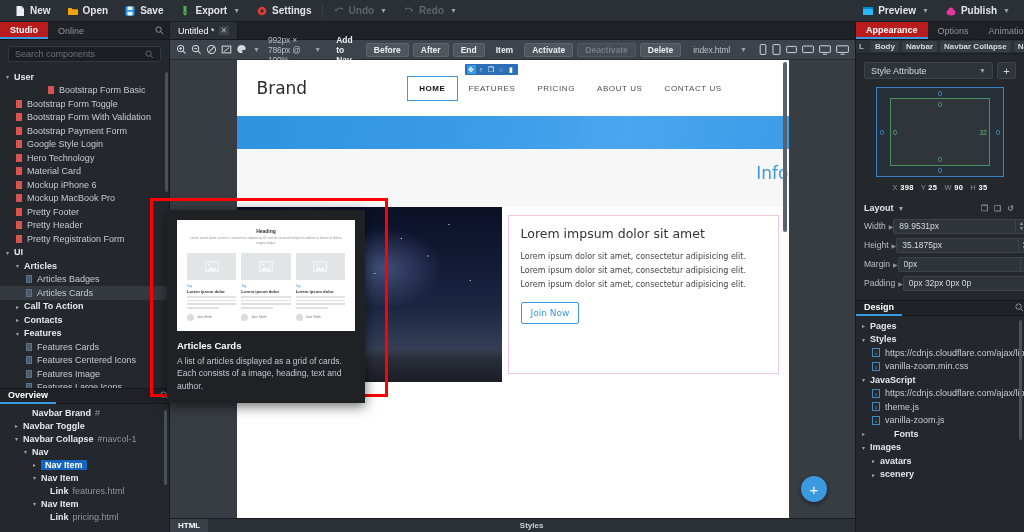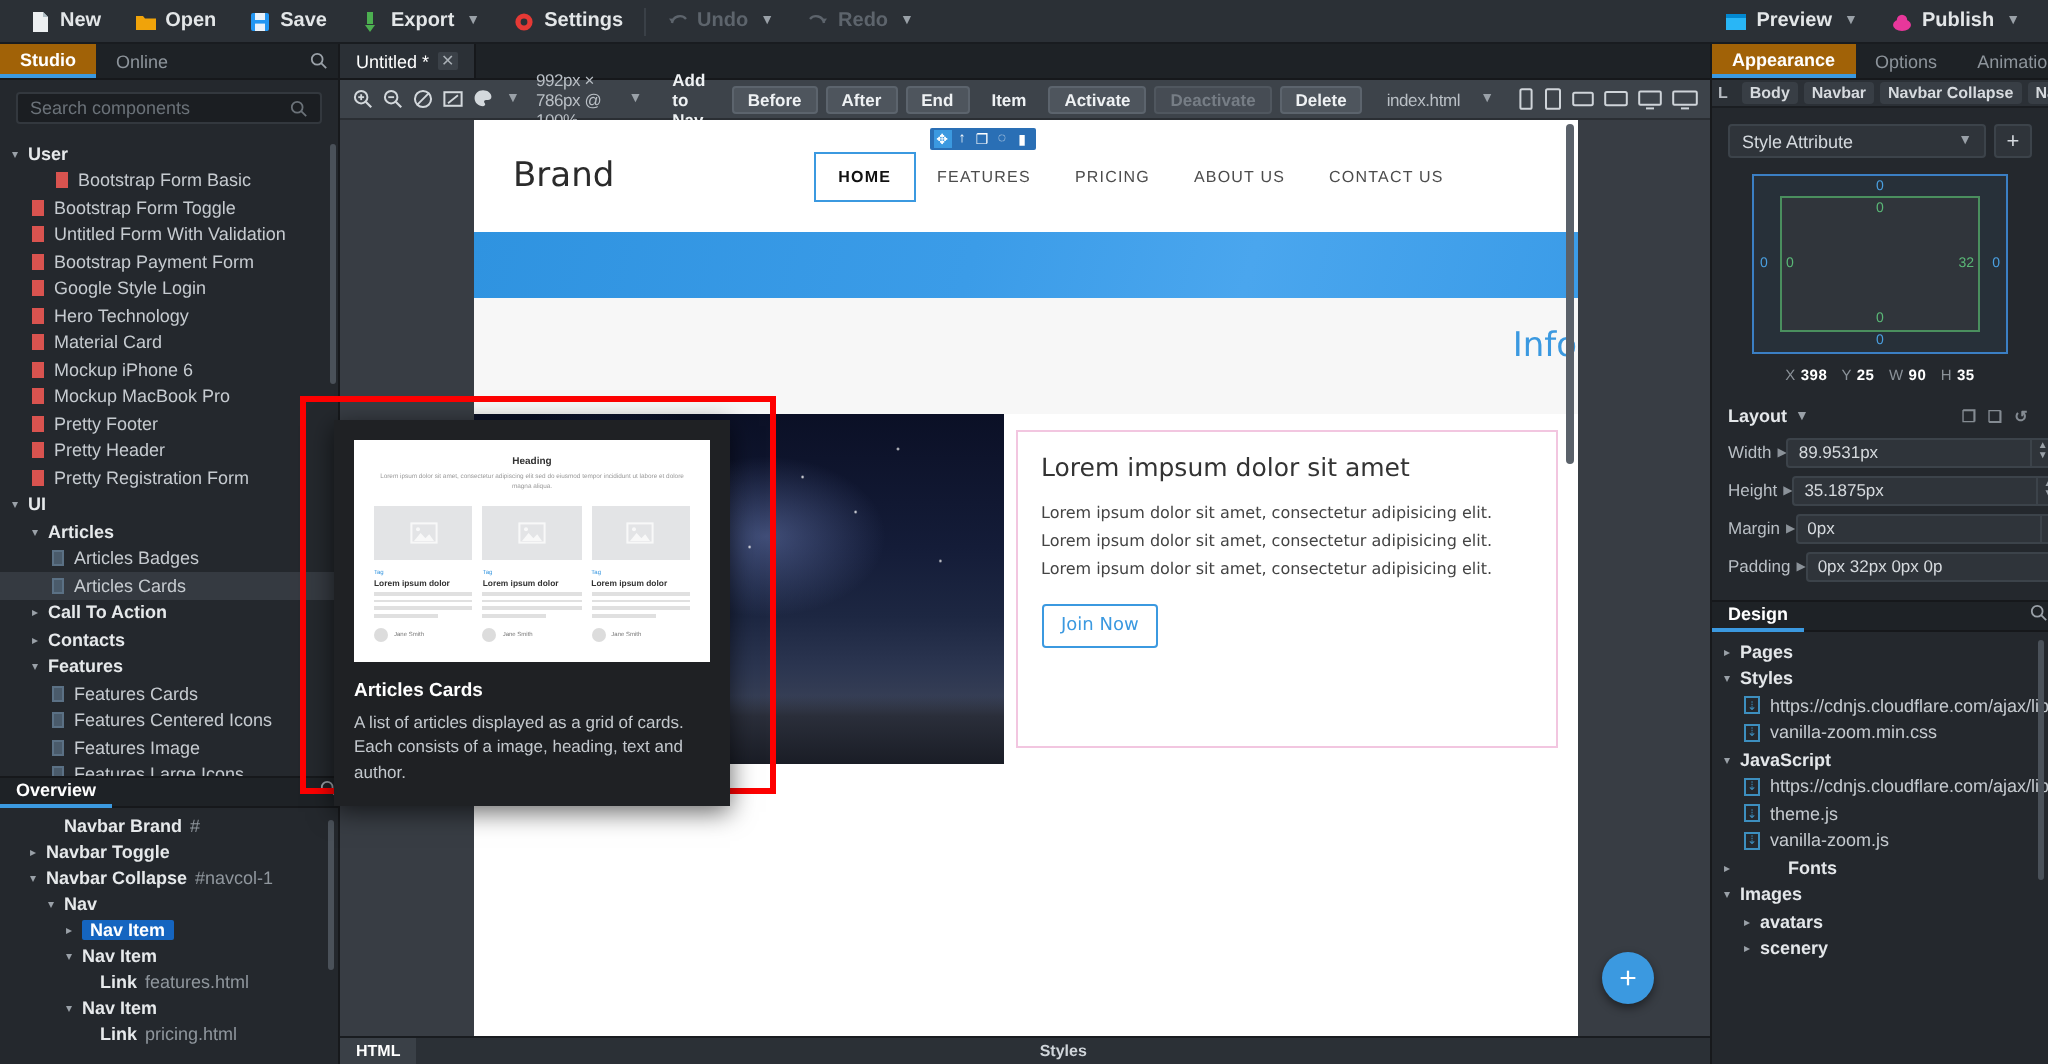--- a/index.html
+++ b/index.html
@@ -24,21 +24,21 @@
   .ico { width:12px; height:12px; display:inline-block; position:relative; }
   .ico svg { display:block; }
 
   
   .body-row { display:flex; flex:1; min-height:0; }
 
   
   .left { width:170px; background:#24282d; display:flex; flex-direction:column; border-right:1px solid #17191c; }
   .tabs { display:flex; height:18px; background:#1e2226; border-bottom:1px solid #16181b; align-items:stretch; }
   .tab { padding:0 10px; display:flex; align-items:center; font-size:9px; color:#8d949b; cursor:pointer; }
-  .tab.active { color:#fff; background:#a16207; border-bottom:2px solid #3b99e0; font-weight:bold; }
+  .tab.active { color:#fff; background:#b91c1c; border-bottom:2px solid #3b99e0; font-weight:bold; }
   .tabs .sp { flex:1; }
   .tabs .srch { width:20px; display:flex; align-items:center; justify-content:center; color:#9aa1a8; }
   .searchbox { margin:6px 8px; height:16px; background:#1b1e22; border:1px solid #33383e; border-radius:2px; display:flex; align-items:center; padding:0 6px; }
   .searchbox input { flex:1; background:transparent; border:0; outline:0; color:#aeb4ba; font-size:9px; font-family:inherit; }
   .searchbox input::placeholder { color:#6b7279; }
   .tree { flex:1; overflow:hidden; position:relative; padding-top:2px; }
   .tree-scroll { position:absolute; right:1px; top:4px; width:3px; height:120px; background:#4a5159; border-radius:2px; }
   .trow { display:flex; align-items:center; height:13.5px; font-size:9px; padding-left:6px; cursor:pointer; white-space:nowrap; }
   .trow.sel { background:#353a41; }
   .tri { width:8px; font-size:6px; color:#9aa1a8; display:inline-block; }
@@ -305,31 +305,31 @@
             <circle cx="4" cy="4" r="3" stroke="#6b7279" fill="none" stroke-width="1"></circle>
             <line x1="6.2" y1="6.2" x2="9" y2="9" stroke="#6b7279" stroke-width="1"></line>
           </svg>
       </div>
       <div class="tree" id="component-tree">
         <div class="tree-scroll"></div>
       <div class="trow" style="padding-left: 6px;">
             <span class="tri d"></span>
             <span class="grp">User</span>
           </div>
-          <div class="trow" style="padding-left: 28px;">
+          <div class="trow" style="padding-left: 4px; margin-left: 44px;">
             <span class="dot red"></span>
             <span class="leaf">Bootstrap Form Basic</span>
           </div>
           <div class="trow" style="padding-left: 16px;">
             <span class="dot red"></span>
             <span class="leaf">Bootstrap Form Toggle</span>
           </div>
           <div class="trow" style="padding-left: 16px;">
             <span class="dot red"></span>
-            <span class="leaf">Untitled Form With Validation</span>
+            <span class="leaf">Bootstrap Form With Validation</span>
           </div>
           <div class="trow" style="padding-left: 16px;">
             <span class="dot red"></span>
             <span class="leaf">Bootstrap Payment Form</span>
           </div>
           <div class="trow" style="padding-left: 16px;">
             <span class="dot red"></span>
             <span class="leaf">Google Style Login</span>
           </div>
           <div class="trow" style="padding-left: 16px;">

